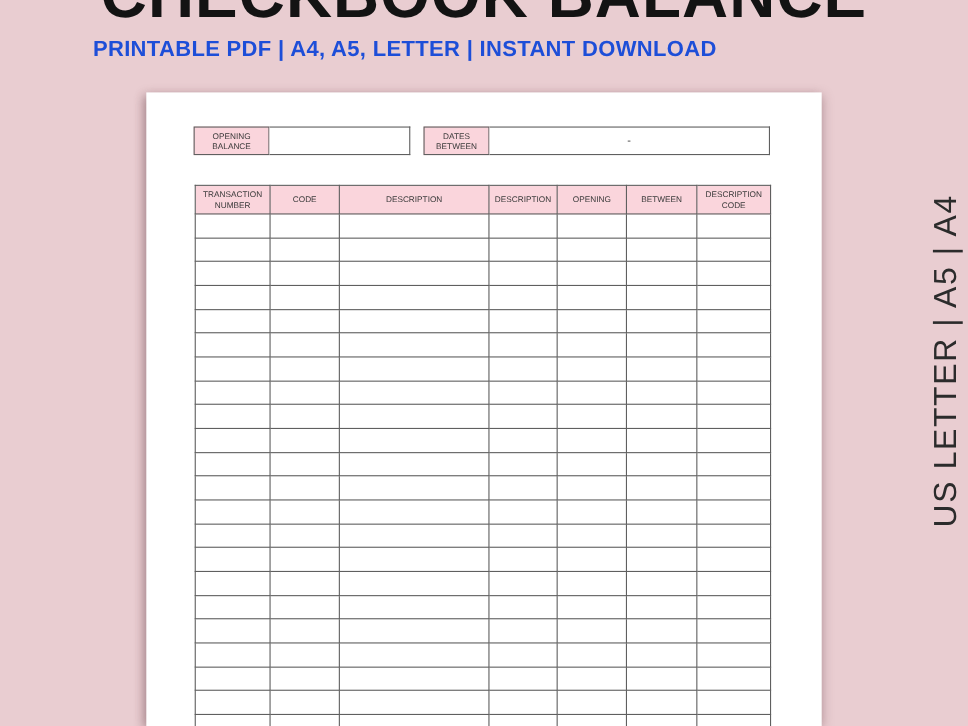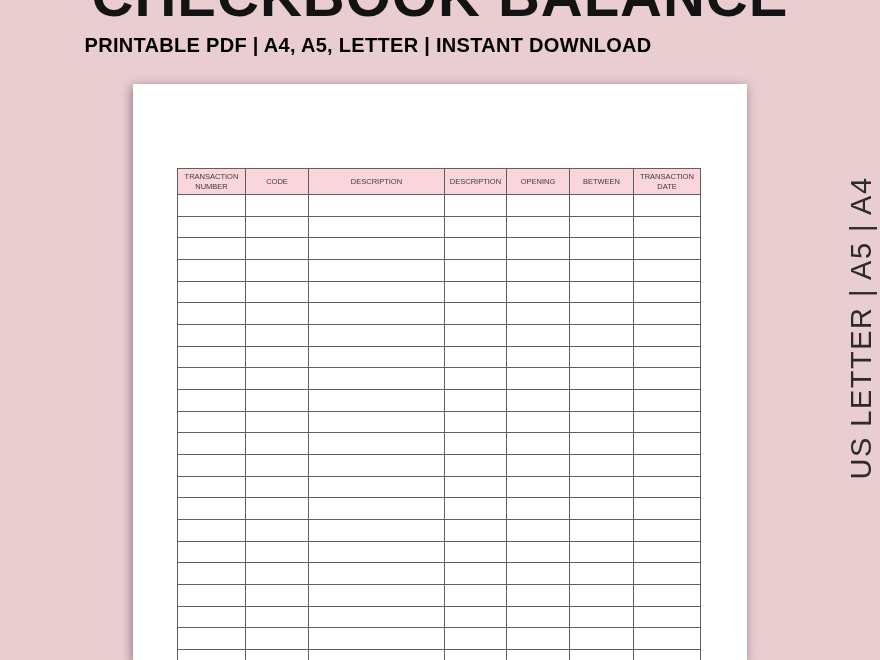--- a/index.html
+++ b/index.html
@@ -16,21 +16,21 @@
     text-align:center;
     font-size:58px; font-weight:800; letter-spacing:1px;
     line-height:1; color: var(--title, #131313);
     white-space:nowrap;
   }
 
   .subtitle {
     position:absolute; top:34px; left:0; width:736px;
     text-align:center;
     font-size:20px; font-weight:700; letter-spacing:0.3px;
-    color:#000000;
+    color:#1d4ed8;
   }
 
   
   .paper {
     position:absolute; left:133px; top:84px;
     width:614px; height:576px;
     background: var(--paper, #ffffff);
     box-shadow: 0 2px 10px rgba(104,68,76,0.40), -3px 3px 8px rgba(104,68,76,0.28);
   }
 
@@ -82,40 +82,46 @@
   }
 </style>
 </head>
 <body>
 
 <div class="title-big">CHECKBOOK BALANCE</div>
 <div class="subtitle">PRINTABLE PDF | A4, A5, LETTER | INSTANT DOWNLOAD</div>
 
 <div class="paper">
 
+  <div class="field-row">
+    <div class="fld-label ob-label">OPENING BALANCE</div>
+    <div class="fld-box ob-box"></div>
+    <div class="fld-label db-label">DATES BETWEEN</div>
+    <div class="fld-box db-box">-</div>
+  </div>
 
   <table class="tracker">
     <colgroup>
       <col style="width:68px">
         <col style="width:63px">
         <col style="width:136px">
       <col style="width:62px">
         <col style="width:63px">
         <col style="width:64px">
       <col style="width:67px">
     </colgroup>
     <thead>
       <tr>
         <th>TRANSACTION NUMBER</th>
         <th>CODE</th>
         <th>DESCRIPTION</th>
         <th>DESCRIPTION</th>
         <th>OPENING</th>
         <th>BETWEEN</th>
-        <th>TRANSACTION DATE</th>
+        <th>DESCRIPTION CODE</th>
       </tr>
     </thead>
     <tbody>
         <tr>
           <td></td>
           <td></td>
           <td></td>
           <td></td>
           <td></td>
           <td></td>

